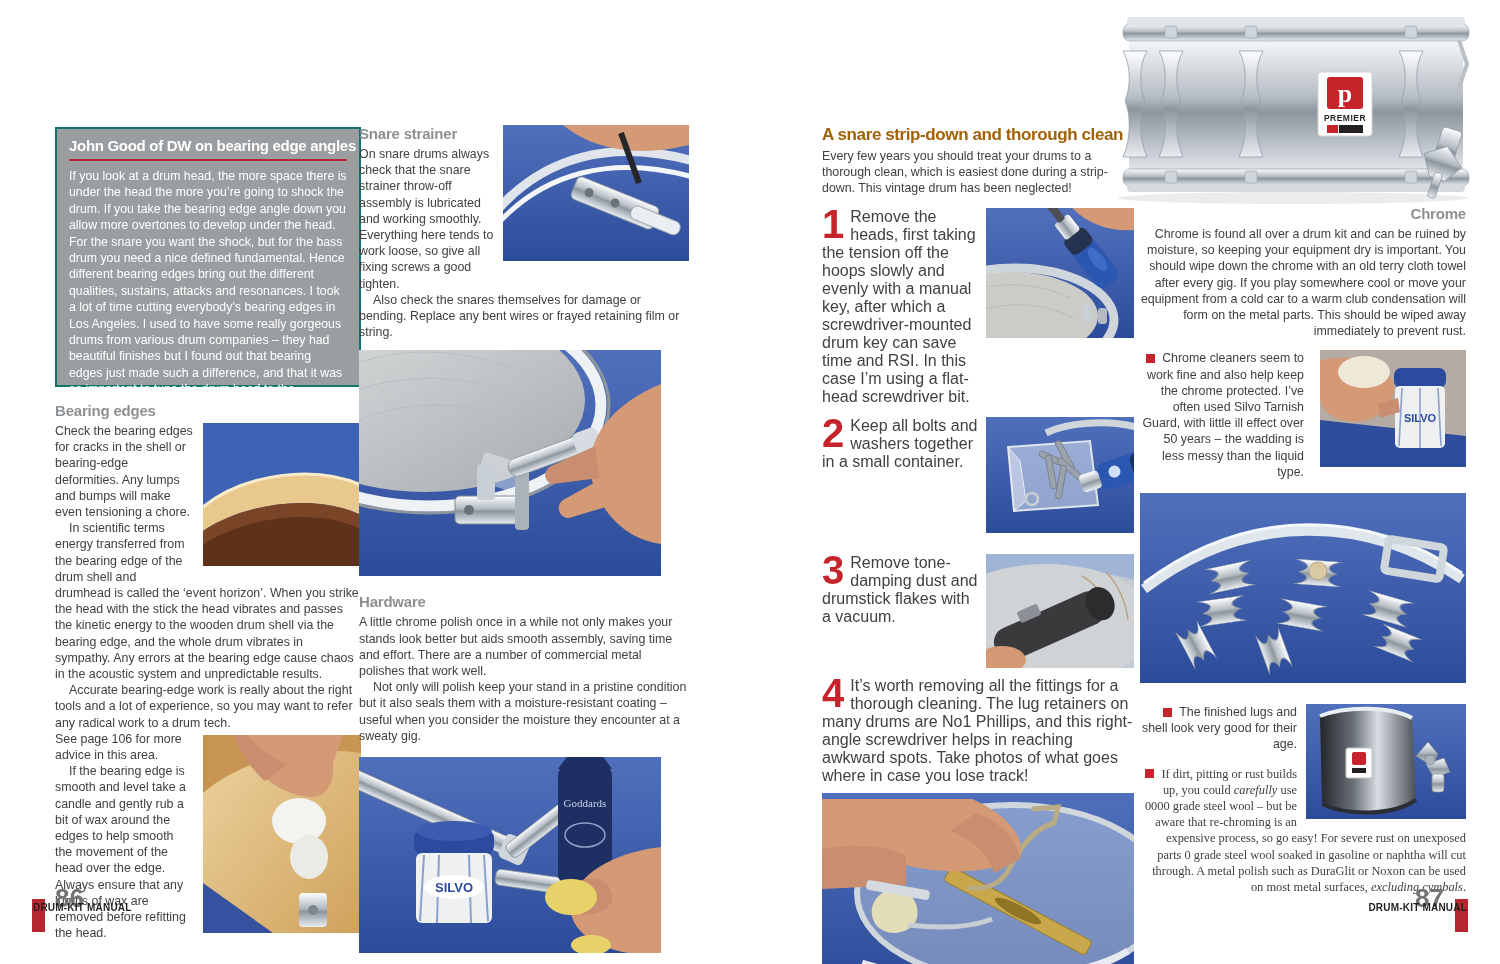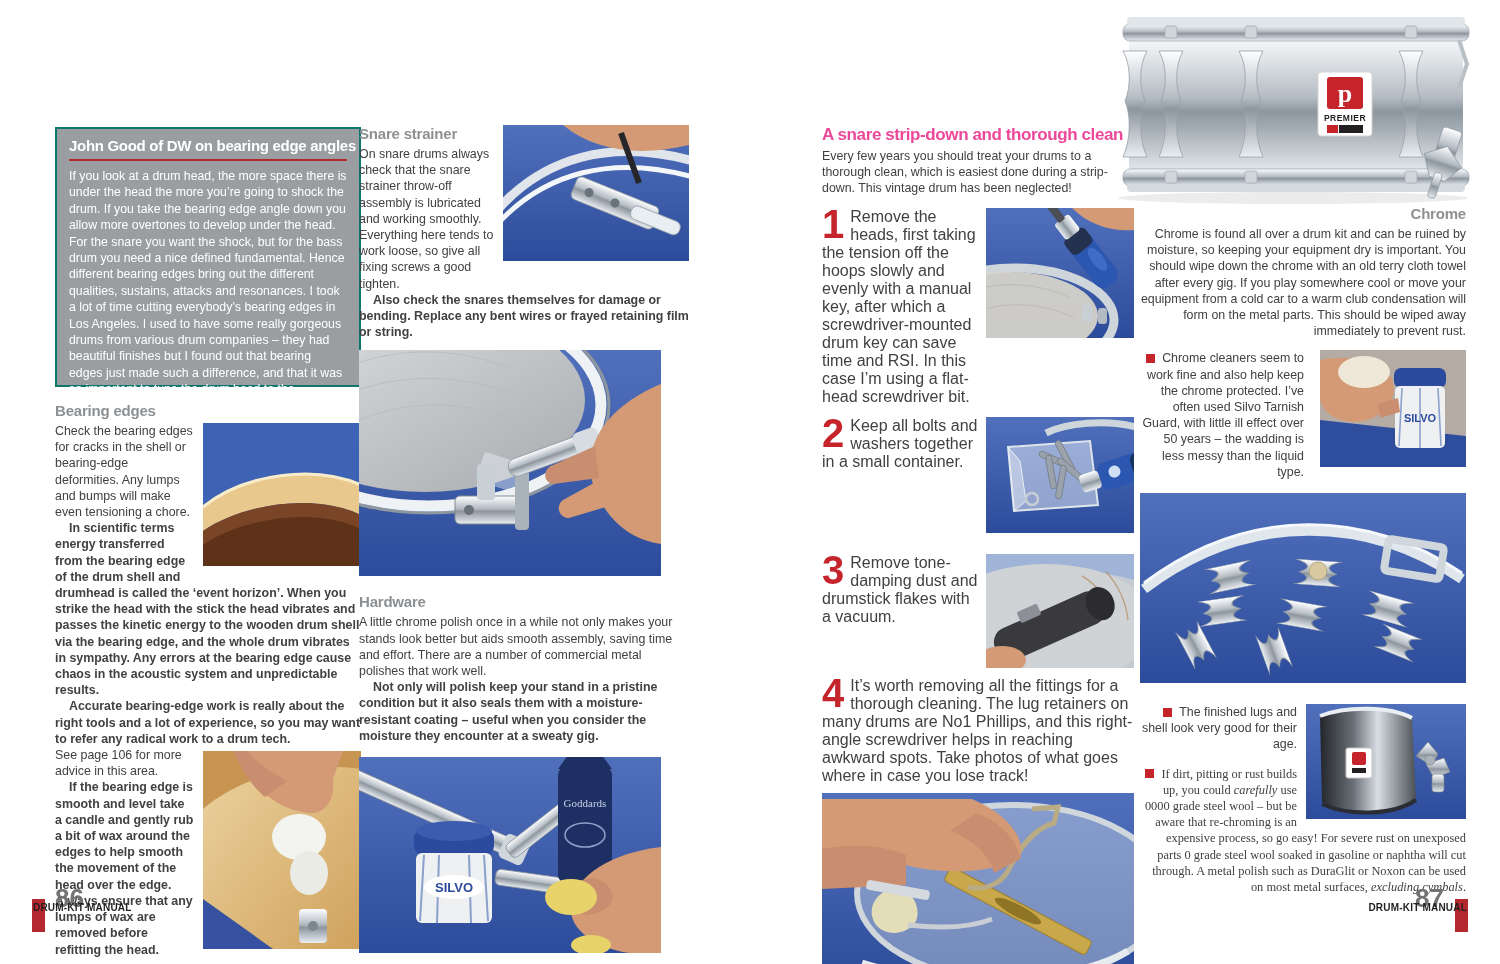--- a/index.html
+++ b/index.html
@@ -1,23 +1,23 @@
 <!DOCTYPE html>
 <html><head>
 <meta charset="utf-8">
 <style>
   html,body{margin:0;padding:0;}
   body{width:1500px;height:964px;position:relative;background:#ffffff;
        font-family:"Liberation Sans","DejaVu Sans",sans-serif;color:#414042;overflow:hidden;}
   .abs{position:absolute;}
   p{margin:0;font-size:12.4px;line-height:16.2px;color:#414042;}
-  p.ind{text-indent:14px;font-weight:bold;}
+  p.ind{text-indent:14px;}
   p + p{margin-top:0;}
   h3.sec{margin:0 0 4px 0;font-size:15px;font-weight:bold;color:#8d9093;letter-spacing:-0.2px;}
-  h2.big{margin:0 0 3px 0;font-size:17px;font-weight:bold;color:#ec4899;letter-spacing:-0.4px;white-space:nowrap;}
+  h2.big{margin:0 0 3px 0;font-size:17px;font-weight:bold;color:#a16207;letter-spacing:-0.4px;white-space:nowrap;}
   .ph{overflow:hidden;background:#3a5bab;}
   .ph svg{display:block;}
   
   .quote-box{left:55px;top:127px;width:306px;height:260px;background:#9a9ea1;border:2px solid #0f766e;box-sizing:border-box;padding:8px 12px 10px 12px;}
   .quote-box h2{margin:0 0 7px 0;padding:0 0 5px 0;font-size:15px;font-weight:bold;color:#ffffff;border-bottom:2px solid #b5272e;letter-spacing:-0.3px;white-space:nowrap;}
   .quote-box p{color:#ffffff;font-size:12.3px;line-height:16.4px;}
   
   .bearing-col{left:55px;top:402px;width:306px;}
   .ph-bearing{float:right;width:158px;height:143px;margin:0 0 8px 9px;}
   .ph-wax{float:right;width:158px;height:198px;margin:4px 0 0 9px;}

